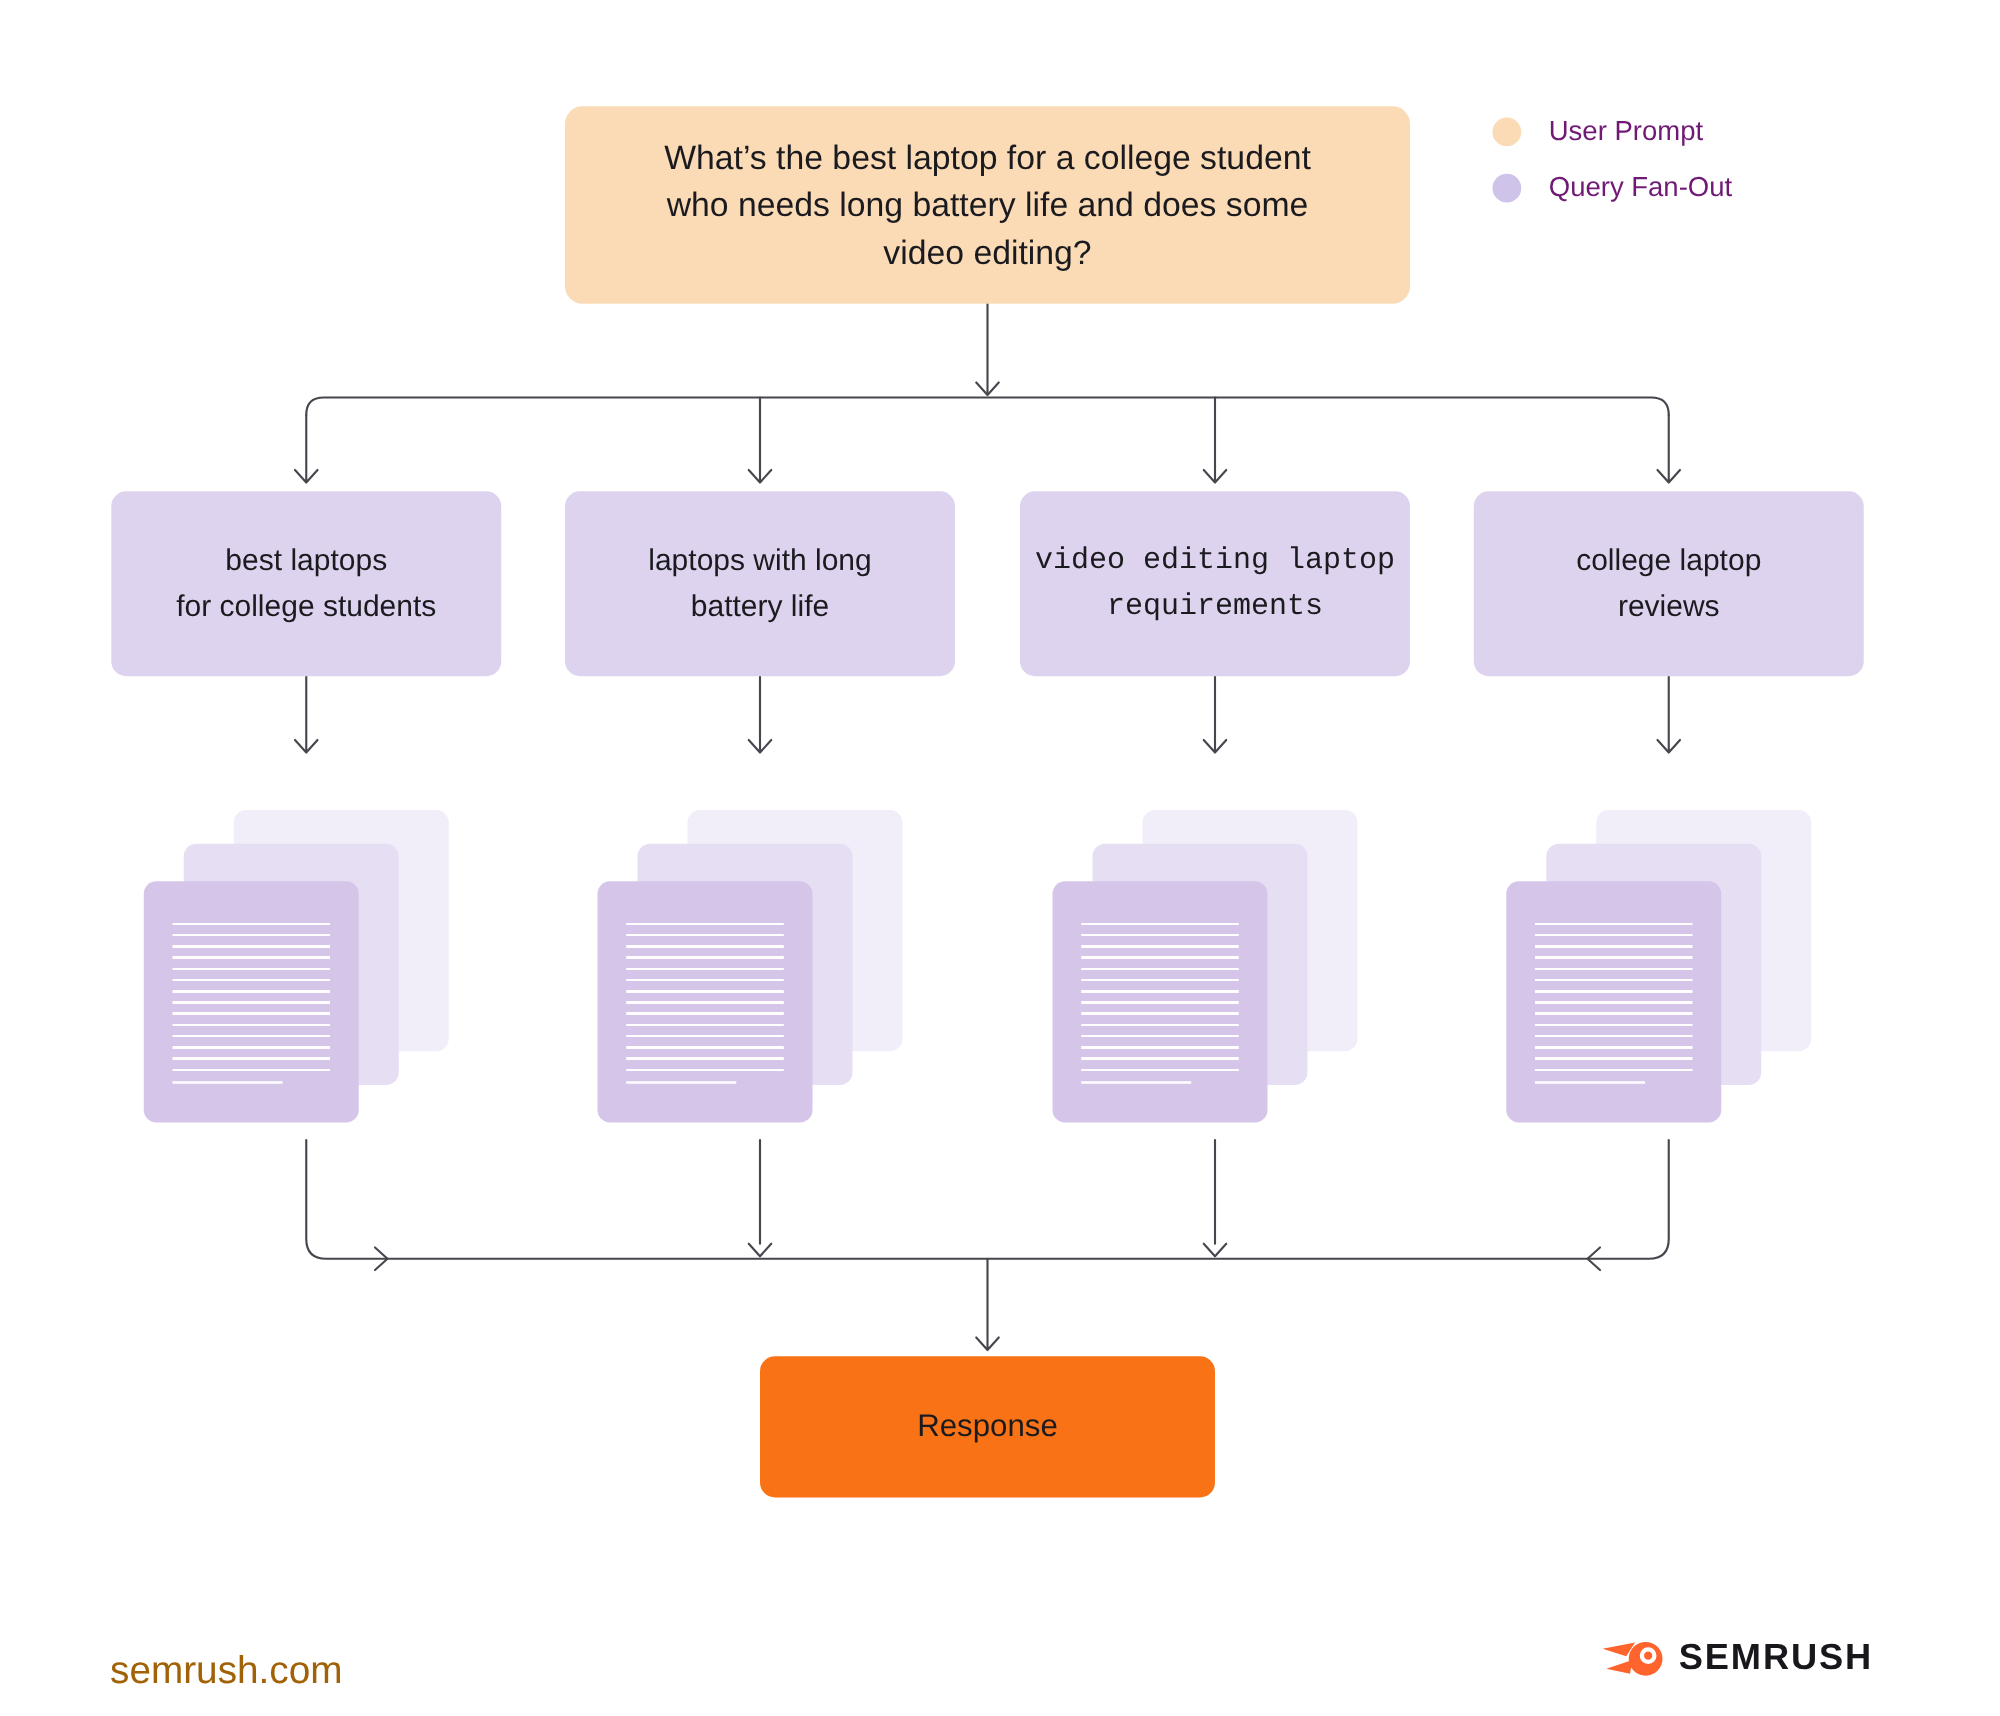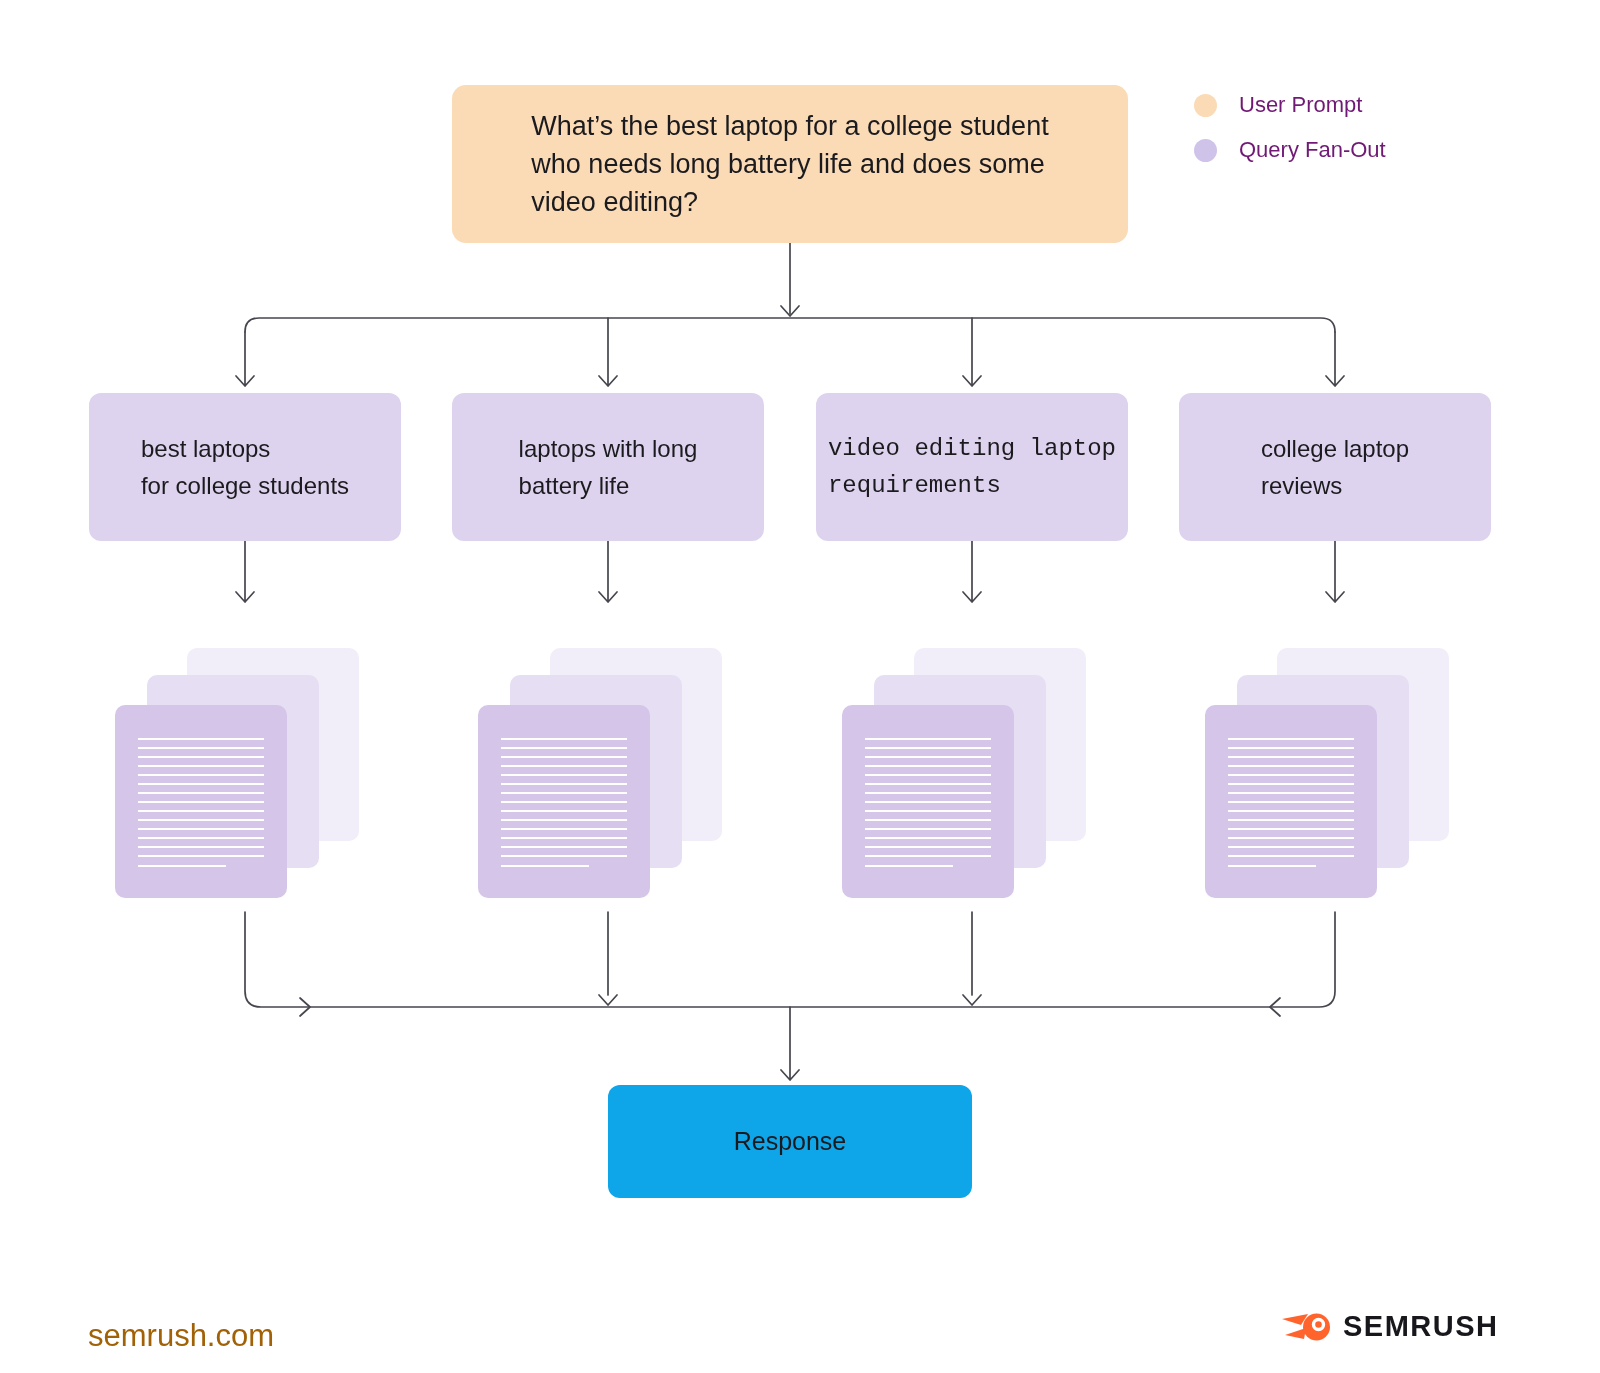--- a/index.html
+++ b/index.html
@@ -1,29 +1,29 @@
 <!DOCTYPE html>
 <html><head>
 <meta charset="utf-8">
 <style>
   html,body{margin:0;padding:0;background:#ffffff;}
   body{font-family:"Liberation Sans", sans-serif; color:#1b1b1f;}
   .canvas{position:relative;width:1600px;height:1373px;background:#ffffff;overflow:hidden;}
 
   .node{position:absolute;display:flex;align-items:center;justify-content:center;
-        text-align:left;white-space:pre-line;}
+        text-align:center;white-space:pre-line;}
 
   .prompt-box{left:452px;top:85px;width:676px;height:158px;background:#fadbb6;
         border-radius:14px;font-size:27px;line-height:38px;color:#1b1b1f;}
 
   .query-box{top:393px;width:312px;height:148px;background:#ded3ee;border-radius:12px;
         font-size:24px;line-height:37px;}
   .q1{left:89px;} .q2{left:452px;} .q3{left:816px;font-family:Liberation Mono, monospace;} .q4{left:1179px;}
 
-  .response-box{left:608px;top:1085px;width:364px;height:113px;background:#0ea5e9;
+  .response-box{left:608px;top:1085px;width:364px;height:113px;background:#f97316;
         border-radius:12px;font-size:25px;}
 
   
   .legend{position:absolute;left:1194px;top:92px;display:flex;flex-direction:column;gap:19px;}
   .legend-row{display:flex;align-items:center;gap:22px;}
   .legend-dot{width:23px;height:23px;border-radius:50%;}
   .dot-orange{background:#fadbb6;}
   .dot-purple{background:#cfc3e9;}
   .legend-label{font-size:22px;color:#701a75;}
 

